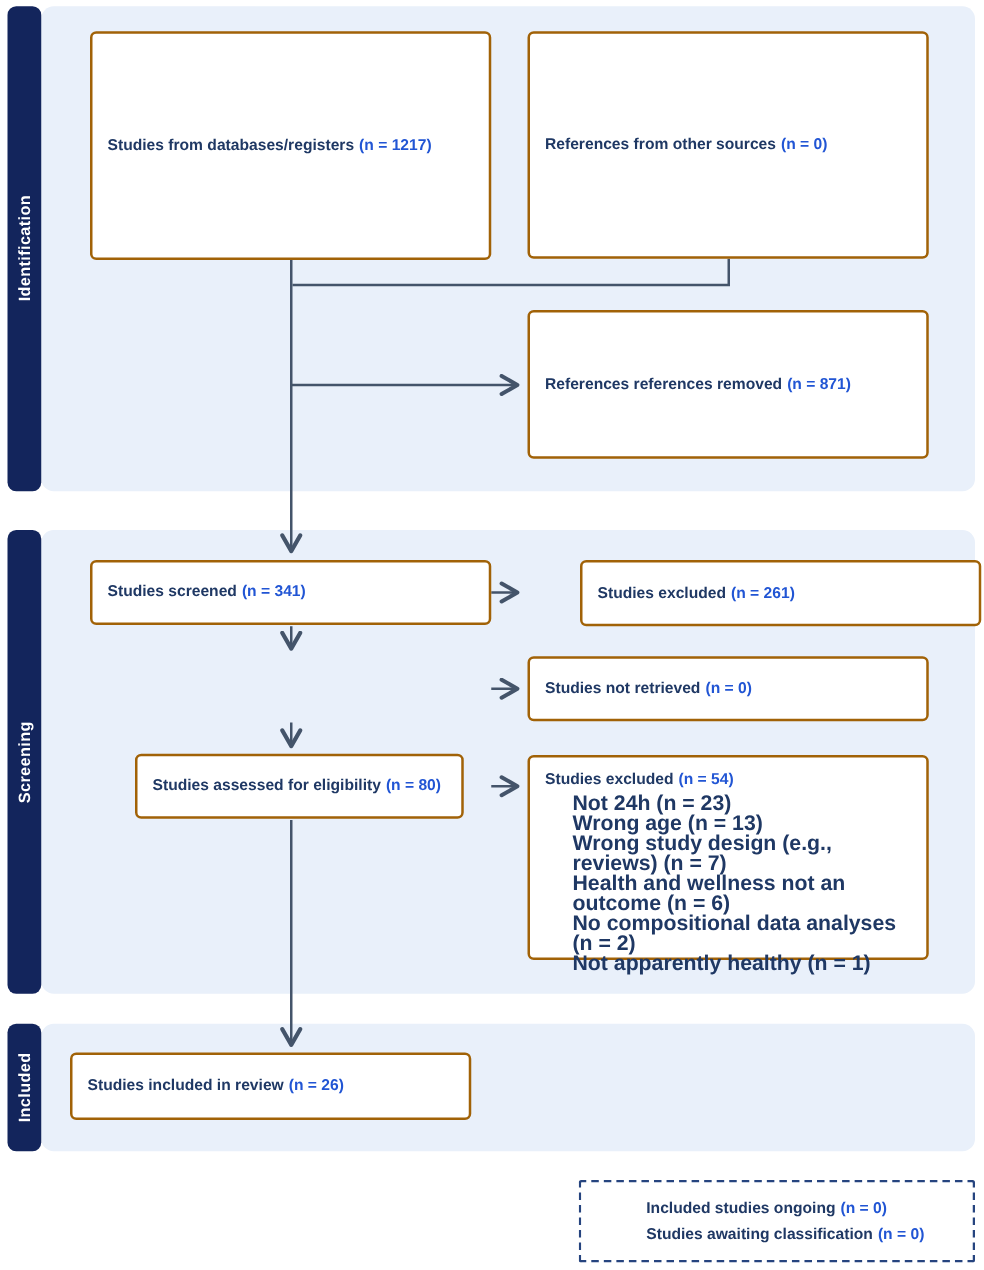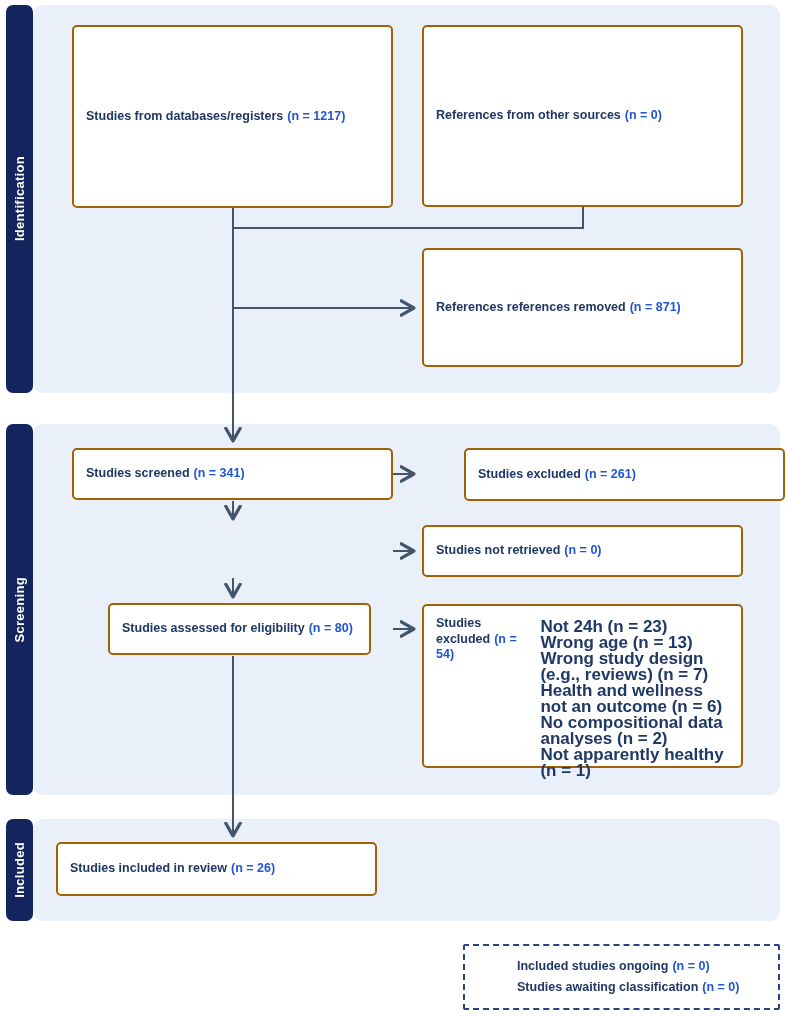--- a/index.html
+++ b/index.html
@@ -49,21 +49,21 @@
     box-sizing: border-box;
     display: flex;
     align-items: center;
     padding: 0 10px 0 12px;
     font-size: 12.5px;
     font-weight: bold;
     color: #1F3864;
     line-height: 1.25;
   }
   .box.multiline {
-    flex-direction: row;
+    flex-direction: column;
     align-items: flex-start;
     justify-content: flex-start;
     padding-top: 10px;
   }
   .lbl { color: #1F3864; }
   .val { color: #2155D4; margin-left: 4px; }
   .reason-list {
     margin-top: 3px;
     margin-left: 22px;
     display: flex;

